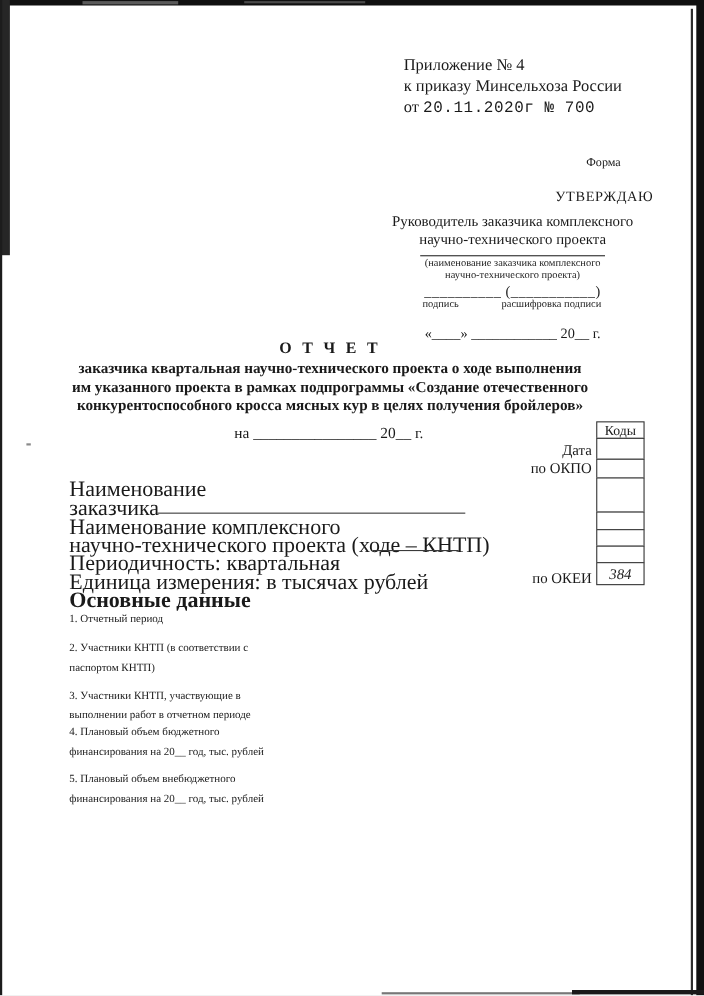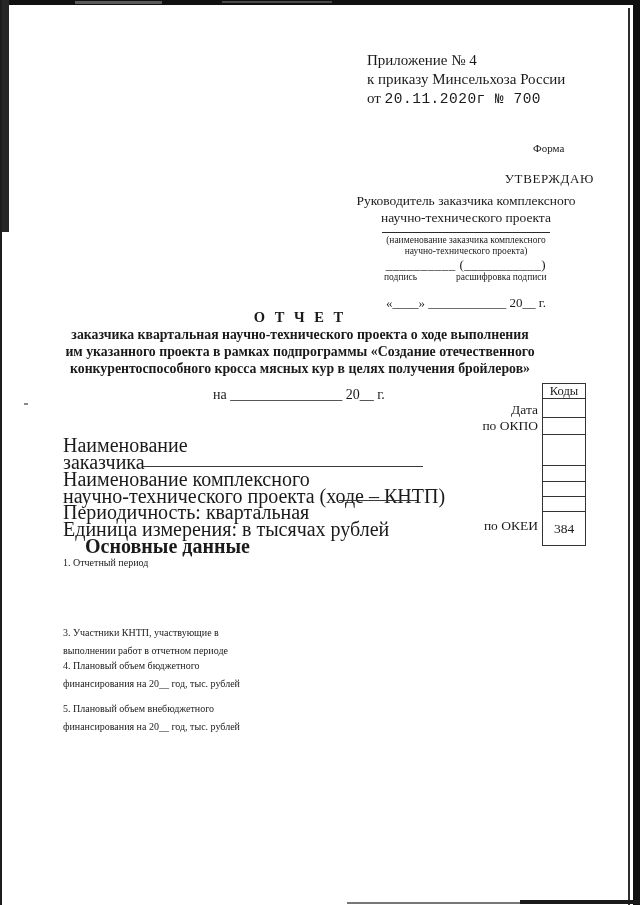--- a/index.html
+++ b/index.html
@@ -32,21 +32,21 @@
   #period-line{left:213px;top:387px;font-size:14px;}
   
   #codes{left:542px;top:383px;width:44px;}
   #codes .cell{box-sizing:border-box;border:1px solid #333;margin-top:-1px;
     text-align:center;font-size:12.5px;display:flex;align-items:center;justify-content:center;background:#fff;}
   #codes .cell:first-child{margin-top:0;}
   .side-label{width:108px;text-align:right;font-size:13.5px;}
   
   .fld{left:63px;font-size:20px;line-height:17px;}
   .rule-line{position:absolute;height:0;border-bottom:1.3px solid #3a3a3a;}
-  .bold{font-weight:bold;margin-left:22px;}
+  .bold{font-weight:bold;}
   .item{left:63px;font-size:10px;line-height:17.5px;}
   #item1-value{left:315px;top:555px;font-size:13.2px;}
   .speck{position:absolute;background:#8a8a8a;}
 </style>
 </head>
 <body>
 
 <div id="canvas">
 
   <div class="edge" style="left:0;top:0;width:640px;height:5px;"></div>
@@ -91,39 +91,43 @@
   <div class="abs nw" id="period-line">на ________________ 20__ г.</div>
 
   <div class="abs" id="codes">
     <div class="cell" style="height:16px;">Коды</div>
     <div class="cell" style="height:20px;"></div>
     <div class="cell" style="height:18px;"></div>
     <div class="cell" style="height:32px;"></div>
     <div class="cell" style="height:17px;"></div>
     <div class="cell" style="height:16px;"></div>
     <div class="cell" style="height:16px;"></div>
-    <div class="cell" style="height:35px;font-size:13.5px;">384</div>
+    <div class="cell" style="height:21px;font-size:13.5px;font-style:italic;">384</div>
   </div>
   <div class="abs side-label" style="left:430px;top:402px;">Дата</div>
   <div class="abs side-label" style="left:430px;top:418px;">по ОКПО</div>
   <div class="abs side-label" style="left:430px;top:518px;">по ОКЕИ</div>
 
   <div class="abs fld" style="top:437px;">Наименование</div>
   <div class="abs fld" style="top:454px;">заказчика</div>
   <div class="rule-line" style="left:143px;top:466px;width:280px;"></div>
   <div class="abs fld" style="top:471px;">Наименование комплексного</div>
   <div class="abs fld nw" style="top:488px;">научно-технического проекта (ходе – КНТП)</div>
   <div class="rule-line" style="left:339px;top:500px;width:78px;"></div>
   <div class="abs fld" style="top:504px;">Периодичность: квартальная</div>
   <div class="abs fld" style="top:521px;">Единица измерения: в тысячах рублей</div>
   <div class="abs fld bold" style="top:538px;">Основные данные</div>
 
   <div class="abs item" style="top:554px;">
     <div>1. Отчетный период</div>
   </div>
+  <div class="abs item" style="top:581px;">
+    <div>2. Участники КНТП (в соответствии с</div>
+    <div>паспортом КНТП)</div>
+  </div>
   <div class="abs item" style="top:624px;">
     <div>3. Участники КНТП, участвующие в</div>
     <div>выполнении работ в отчетном периоде</div>
   </div>
   <div class="abs item" style="top:657px;">
     <div>4. Плановый объем бюджетного</div>
     <div>финансирования на 20__ год, тыс. рублей</div>
   </div>
   <div class="abs item" style="top:700px;">
     <div>5. Плановый объем внебюджетного</div>

